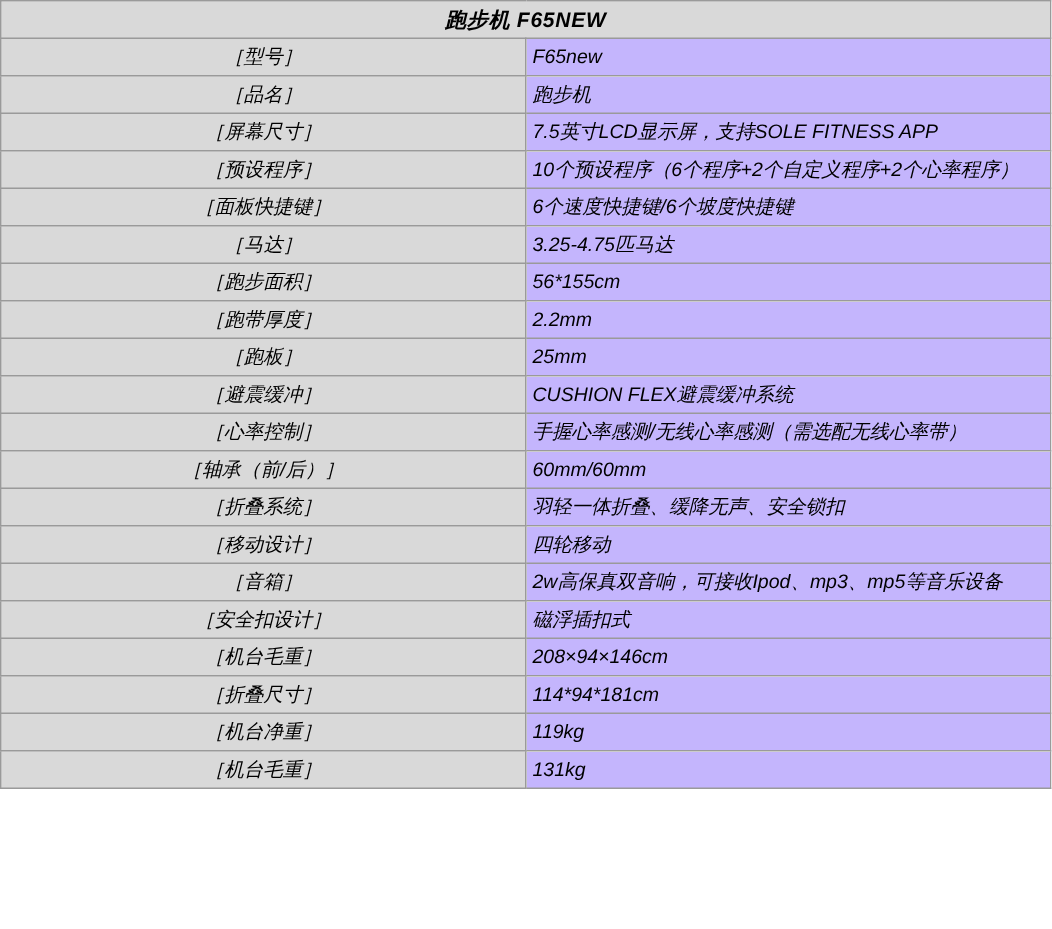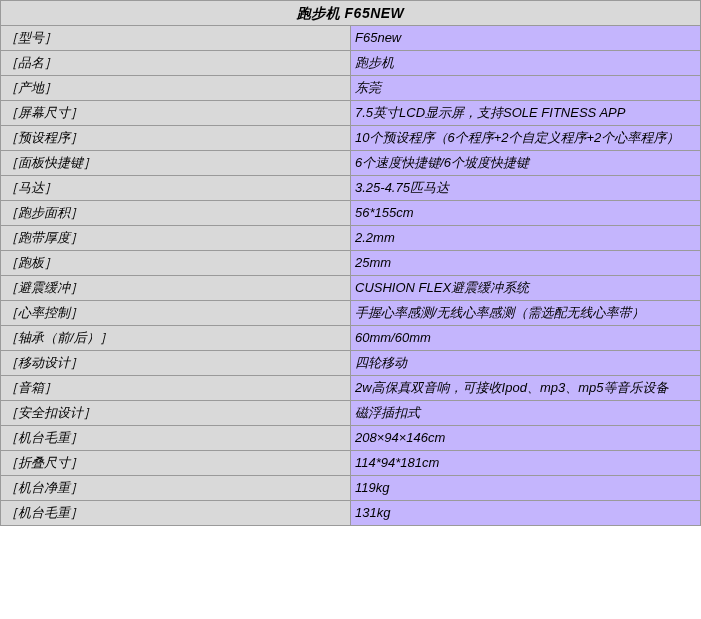--- a/index.html
+++ b/index.html
@@ -34,21 +34,21 @@
     background: #d9d9d9;
     text-align: center;
     font-weight: bold;
     font-size: 14px;
     letter-spacing: 0.5px;
     height: 22px;
   }
   .label-cell {
     width: 206px;
     background: #d9d9d9;
-    text-align: left;
+    text-align: center;
     white-space: nowrap;
     font-size: 13px;
     padding-right: 6px;
   }
   .value-cell {
     background: #c4b5fd;
     text-align: left;
     font-size: 13px;
     padding-left: 5px;
     white-space: nowrap;
@@ -64,24 +64,20 @@
       <tr>
         <td class="title-cell" colspan="2">跑步机 F65NEW</td>
       </tr>
     <tr>
           <td class="label-cell">［型号］</td>
           <td class="value-cell">F65new</td>
         </tr>
         <tr>
           <td class="label-cell">［品名］</td>
           <td class="value-cell">跑步机</td>
-        </tr>
-        <tr>
-          <td class="label-cell">［产地］</td>
-          <td class="value-cell">东莞</td>
         </tr>
         <tr>
           <td class="label-cell">［屏幕尺寸］</td>
           <td class="value-cell">7.5英寸LCD显示屏，支持SOLE FITNESS APP</td>
         </tr>
         <tr>
           <td class="label-cell">［预设程序］</td>
           <td class="value-cell">10个预设程序（6个程序+2个自定义程序+2个心率程序）</td>
         </tr>
         <tr>
@@ -110,20 +106,24 @@
         </tr>
         <tr>
           <td class="label-cell">［心率控制］</td>
           <td class="value-cell">手握心率感测/无线心率感测（需选配无线心率带）</td>
         </tr>
         <tr>
           <td class="label-cell">［轴承（前/后）］</td>
           <td class="value-cell">60mm/60mm</td>
         </tr>
         <tr>
+          <td class="label-cell">［折叠系统］</td>
+          <td class="value-cell">羽轻一体折叠、缓降无声、安全锁扣</td>
+        </tr>
+        <tr>
           <td class="label-cell">［移动设计］</td>
           <td class="value-cell">四轮移动</td>
         </tr>
         <tr>
           <td class="label-cell">［音箱］</td>
           <td class="value-cell">2w高保真双音响，可接收Ipod、mp3、mp5等音乐设备</td>
         </tr>
         <tr>
           <td class="label-cell">［安全扣设计］</td>
           <td class="value-cell">磁浮插扣式</td>

